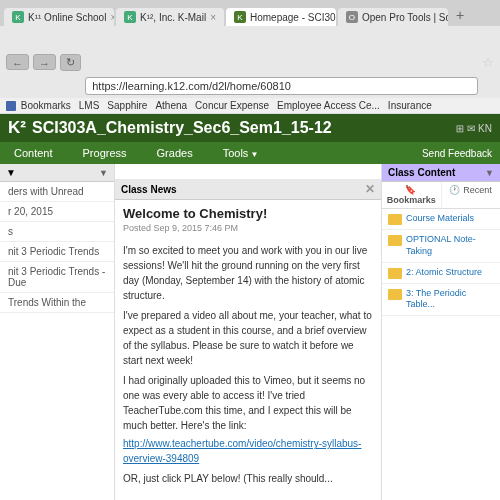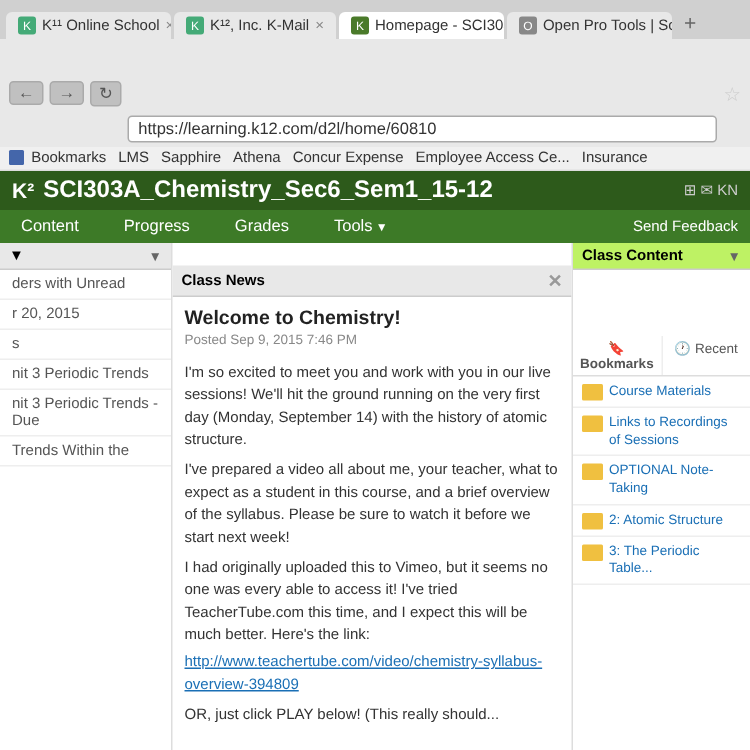--- a/index.html
+++ b/index.html
@@ -22,21 +22,21 @@
     .bookmarks-bar { display: flex; align-items: center; padding: 2px 6px; background: #f0f0f0; border-bottom: 1px solid #ddd; font-size: 10px; gap: 8px; overflow: hidden; white-space: nowrap; }
     .bookmark-item { color: #333; cursor: pointer; font-size: 10px; }
     .bm-icon { display: inline-block; width: 10px; height: 10px; background: #4a7; border-radius: 1px; margin-right: 2px; vertical-align: middle; }
     .bm-icon.blue { background: #46a; }
 
     
     .page { background: #fff; }
 
     
     .site-header { background: #2d5a1b; padding: 4px 8px; display: flex; align-items: center; }
-    .site-logo { color: white; font-weight: bold; font-size: 14px; }
+    .site-logo { color: white; font-weight: bold; font-size: 17px; }
     .site-title { color: white; font-size: 16px; font-weight: bold; flex: 1; padding-left: 6px; }
     .header-right { color: #ccc; font-size: 10px; display: flex; align-items: center; gap: 4px; }
 
     
     .nav-bar { background: #3d7a27; padding: 2px 8px; display: flex; align-items: center; justify-content: space-between; }
     .nav-links { display: flex; gap: 18px; }
     .nav-link { color: white; font-size: 11px; padding: 3px 6px; cursor: pointer; }
     .nav-link.has-arrow::after { content: ' ▼'; font-size: 8px; }
     .send-feedback { color: white; font-size: 10px; cursor: pointer; }
 
@@ -53,23 +53,23 @@
     .center-panel { flex: 1; border-right: 1px solid #ddd; overflow: hidden; }
     .center-header { background: #e8e8e8; border-bottom: 1px solid #ccc; padding: 3px 6px; display: flex; align-items: center; justify-content: space-between; font-size: 10px; font-weight: bold; margin-top: 15px; }
     .news-close { color: #999; cursor: pointer; font-size: 12px; }
     .news-title { font-size: 13px; font-weight: bold; color: #222; padding: 6px 8px 2px; }
     .news-date { color: #888; font-size: 9px; padding: 0 8px 6px; }
     .news-body { padding: 4px 8px; font-size: 10px; color: #333; line-height: 1.5; overflow: hidden; }
     .news-link { color: #1a6fb5; text-decoration: underline; cursor: pointer; }
 
     
     .right-panel { width: 118px; overflow: hidden; }
-    .right-header { background: #bef264; border-bottom: 1px solid #ccc; padding: 3px 6px; display: flex; align-items: center; justify-content: space-between; font-size: 10px; font-weight: bold; }
+    .right-header { background: #c4b5fd; border-bottom: 1px solid #ccc; padding: 3px 6px; display: flex; align-items: center; justify-content: space-between; font-size: 10px; font-weight: bold; }
     .right-tabs { display: flex; border-bottom: 1px solid #ddd; }
-    .right-tab { flex: 1; padding: 3px 4px; font-size: 9px; text-align: center; color: #555; cursor: pointer; border-right: 1px solid #eee; margin-top: 44px; }
+    .right-tab { flex: 1; padding: 3px 4px; font-size: 9px; text-align: center; color: #555; cursor: pointer; border-right: 1px solid #eee; }
     .right-tab:last-child { border-right: none; }
     .right-tab.active { background: #fff; font-weight: bold; }
     .right-item { display: flex; align-items: flex-start; padding: 4px 6px; font-size: 9px; color: #336699; border-bottom: 1px solid #eee; cursor: pointer; }
     .folder-icon { width: 14px; height: 11px; background: #f0c040; border-radius: 1px; margin-right: 4px; flex-shrink: 0; margin-top: 1px; }
     .right-item-text { color: #1a6fb5; font-size: 9px; line-height: 1.3; }
   </style>
 </head>
 <body>
 
 <div class="browser-chrome">
@@ -190,24 +190,20 @@
       <div class="right-tabs">
         <div class="right-tab active">🔖 Bookmarks</div>
         <div class="right-tab">🕐 Recent</div>
       </div>
       <div class="right-item">
         <div class="folder-icon"></div>
         <span class="right-item-text">Course Materials</span>
       </div>
       <div class="right-item">
         <div class="folder-icon"></div>
-        <span class="right-item-text">Links to Recordings of Sessions</span>
-      </div>
-      <div class="right-item">
-        <div class="folder-icon"></div>
         <span class="right-item-text">OPTIONAL Note-Taking</span>
       </div>
       <div class="right-item">
         <div class="folder-icon"></div>
         <span class="right-item-text">2: Atomic Structure</span>
       </div>
       <div class="right-item">
         <div class="folder-icon"></div>
         <span class="right-item-text">3: The Periodic Table...</span>
       </div>

